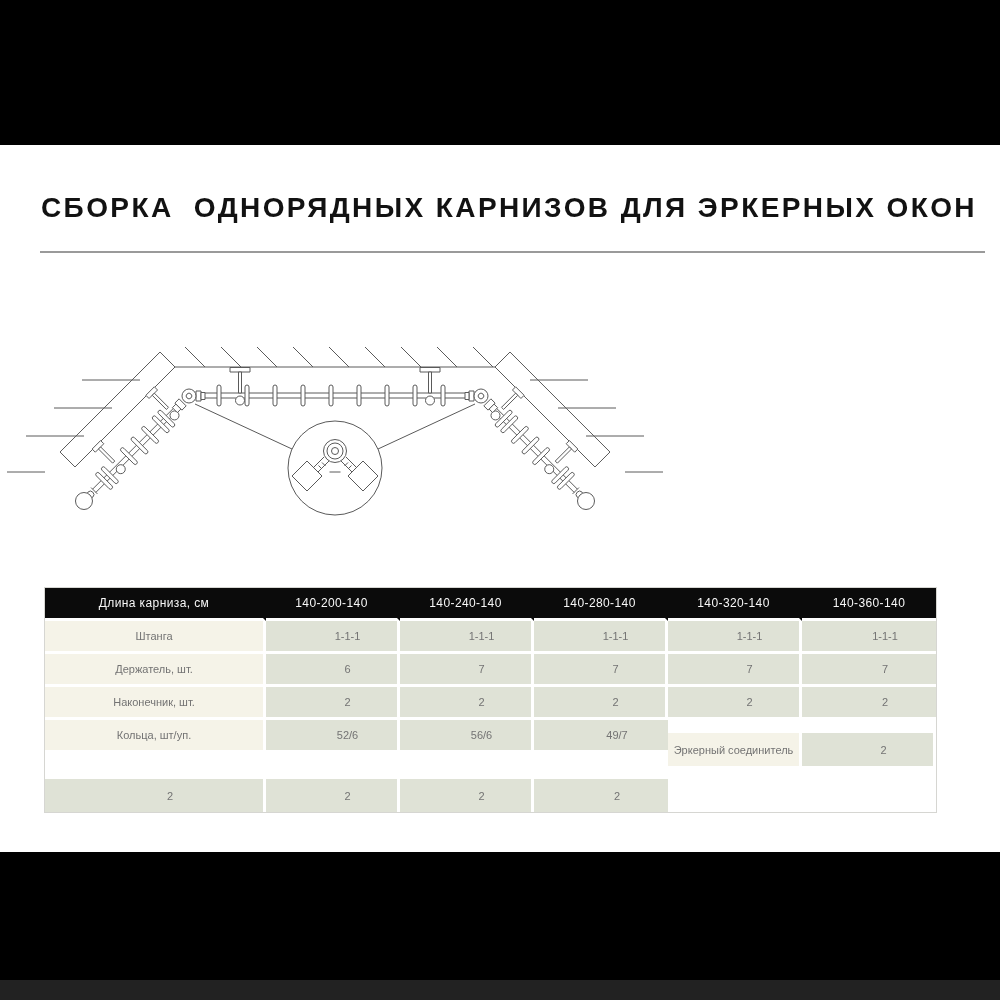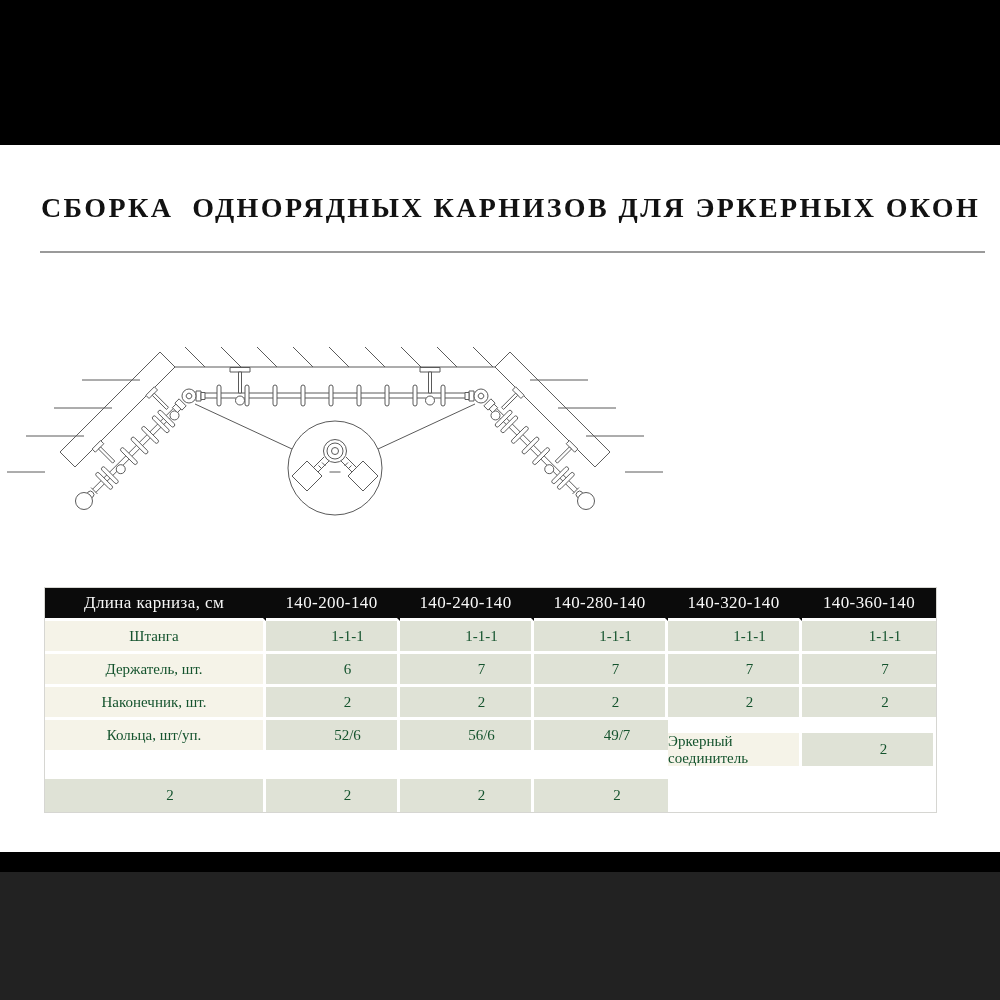--- a/index.html
+++ b/index.html
@@ -10,22 +10,22 @@
     --letterbox:#000000;
   }
   *{box-sizing:border-box;}
   html,body{margin:0;padding:0;}
   body{
     width:1000px;height:1000px;
     background:#222;
     font-family:"Liberation Sans", sans-serif;
   }
   .canvas{
-    position:relative;width:1000px;height:872px;
-    background:var(--letterbox);overflow:hidden;font-family:Liberation Serif, serif;
+    position:relative;width:1000px;height:980px;
+    background:var(--letterbox);overflow:hidden;
   }
   .content{
     position:absolute;left:0;top:145px;width:1000px;height:707px;
     background:#ffffff;
   }
   .title{
     position:absolute;left:41px;top:47px;margin:0;
     font-size:28px;font-weight:700;letter-spacing:2.4px;
     color:#121212;white-space:pre;
   }
@@ -40,30 +40,30 @@
   .spec-table{
     position:absolute;left:44px;top:442px;width:893px;
     display:grid;
     grid-template-columns:221px repeat(5,1fr);
     background:#ffffff;
     border:1px solid #d6d6d2;
   }
   .cell{
     height:33px;
     display:flex;align-items:center;justify-content:center;
-    font-size:15px;color:#14532d;
+    font-size:11px;color:#737373;
     border-right:3px solid #ffffff;
     border-bottom:3px solid #ffffff;
   }
   .cell.last-col{border-right:none;}
   .cell.last-row{border-bottom:none;margin-top:13px;}
   .cell.head{
     background:var(--header-bg);
     color:#f7f7f7;
-    font-size:17px;
+    font-size:12px;
     letter-spacing:0.4px;
     border-right-color:var(--header-bg);
   }
   .cell.label{background:var(--label-bg);}
   .cell.value{background:var(--value-bg);padding-left:32px;}
 </style>
 </head>
 <body>
 
 <div class="canvas">

